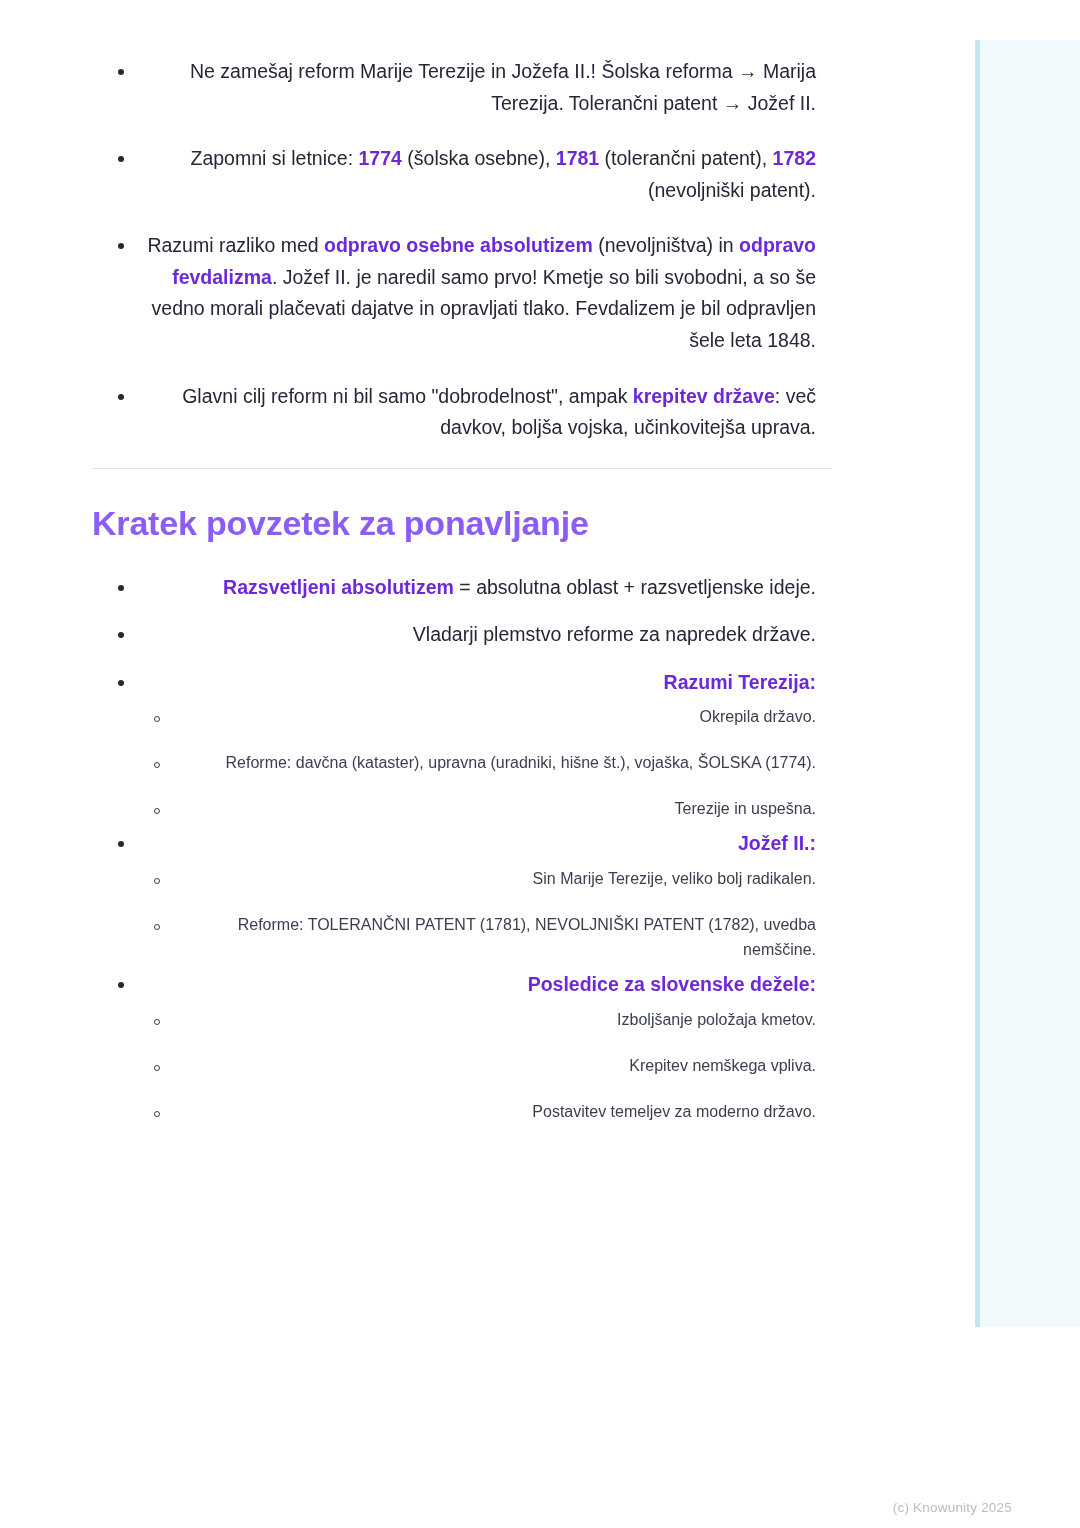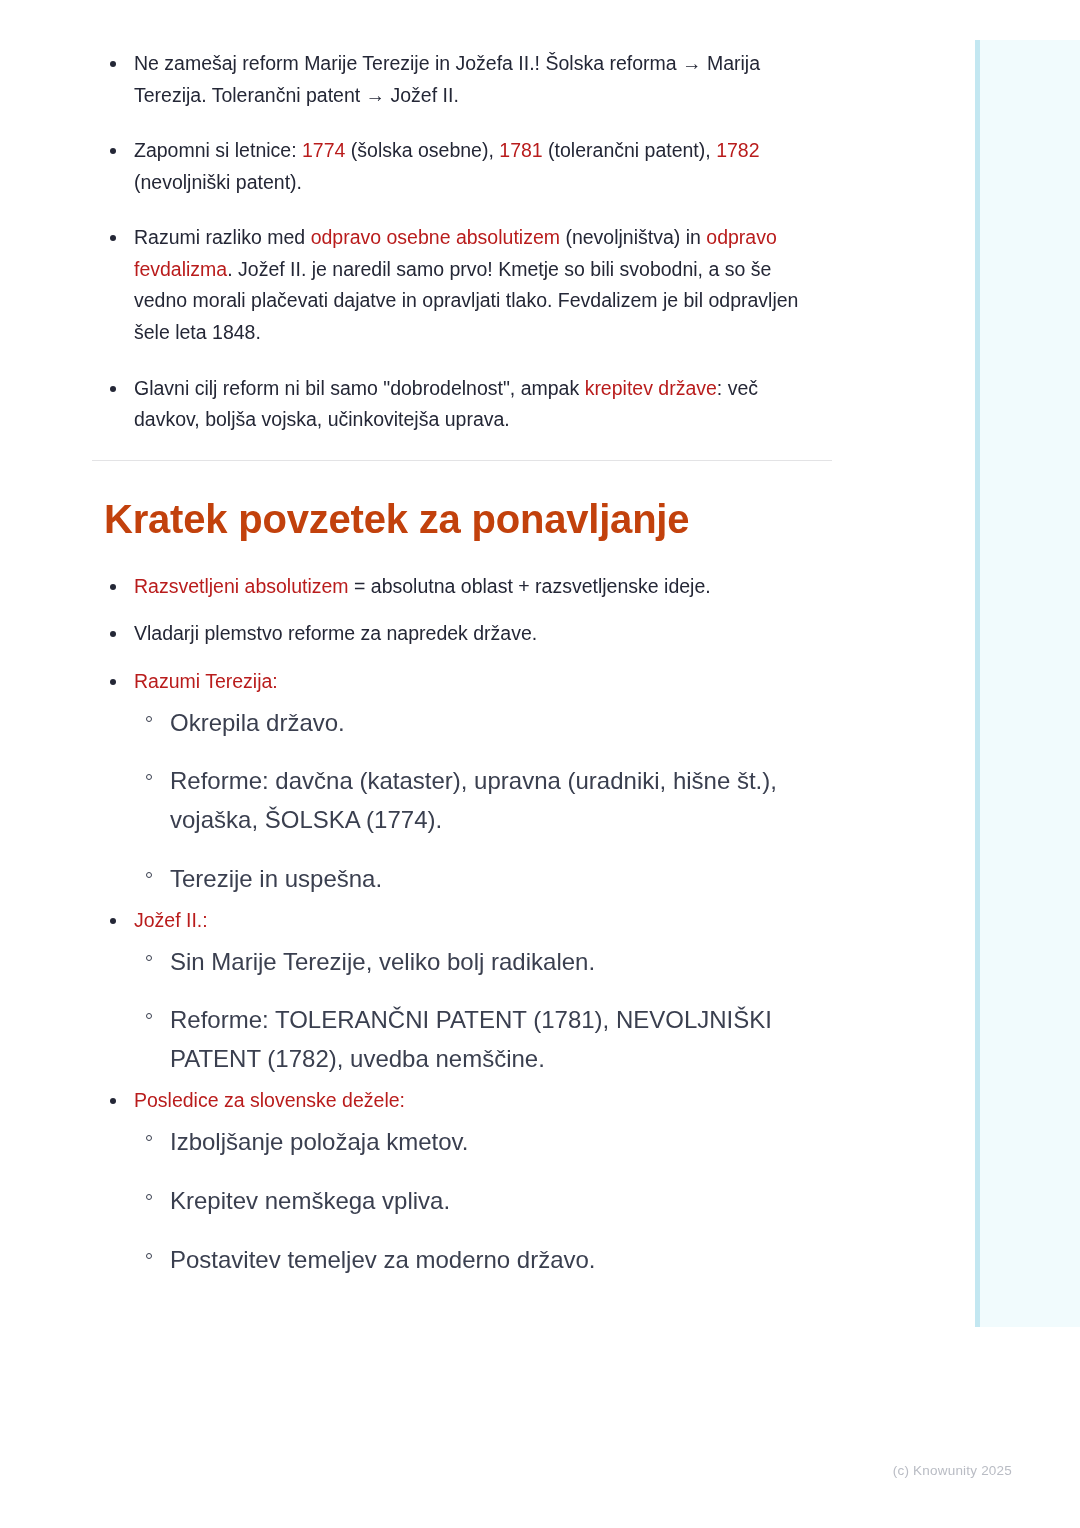--- a/index.html
+++ b/index.html
@@ -41,22 +41,23 @@
   }
 
   .content {
     margin-left: 92px;
     width: 740px;
   }
 
   
   ul.lvl1 {
     list-style: none;
-    margin: 8px;
+    margin: 16px;
     padding: 0;
+    text-align: right;
   }
   ul.lvl1 > li {
     position: relative;
     padding-left: 34px;
     margin: 0 0 24px 0;
     font-size: 19.5px;
     line-height: 1.62;
     color: #242736;
   }
   ul.lvl1 > li::before {
@@ -78,21 +79,21 @@
 
   ul.lvl2 {
     list-style: none;
     margin: 6px 0 0 0;
     padding: 0;
   }
   ul.lvl2 > li {
     position: relative;
     padding-left: 36px;
     margin: 0 0 20px 0;
-    font-size: 24px;
+    font-size: 16px;
     line-height: 1.62;
     color: #3a3f4f;
   }
   ul.lvl2 > li:last-child {
     margin-bottom: 0;
   }
   ul.lvl2 > li::before {
     content: "";
     position: absolute;
     left: 12px;
@@ -103,48 +104,48 @@
     border: 1.4px solid #3a3f4f;
     background: transparent;
     box-sizing: border-box;
   }
 
   .group {
     margin-bottom: 26px;
   }
 
   b, strong, .b {
-    font-weight: 400;
-    color: #b91c1c;
+    font-weight: 700;
+    color: #6d28d9;
   }
 
   
   .divider {
     width: 740px;
     height: 1px;
     background: #e3e3e5;
     margin: 22px 0 34px 0;
     border: 0;
   }
 
   
   .section-heading {
-    font-size: 40px;
+    font-size: 34px;
     font-weight: 700;
-    color: #c2410c;
+    color: #8b5cf6;
     letter-spacing: -0.2px;
-    margin: 0 0 28px 12px;
+    margin: 0 0 28px 0;
     line-height: 1.2;
   }
 
   
   .footer {
     position: absolute;
     left: 0;
-    top: 1463px;
+    top: 1500px;
     width: 1012px;
     text-align: right;
     font-size: 13.5px;
     color: #b9bcc4;
     letter-spacing: 0.2px;
   }
 </style>
 </head>
 <body>
 

